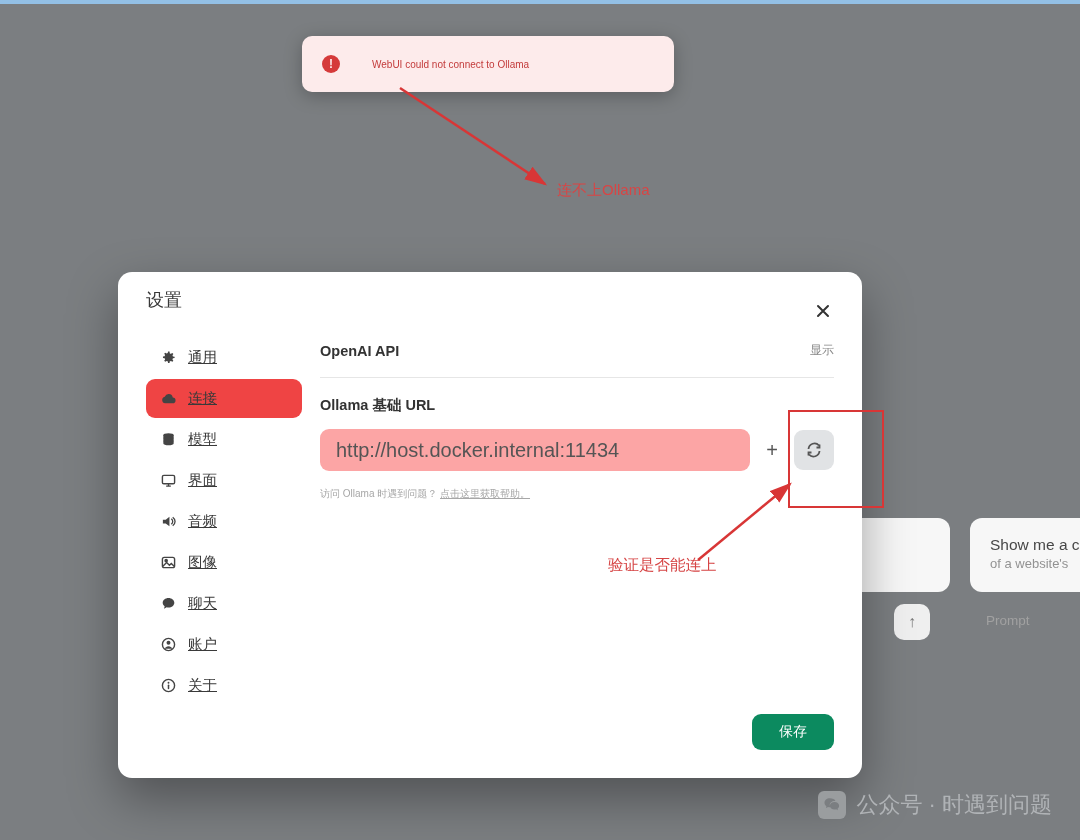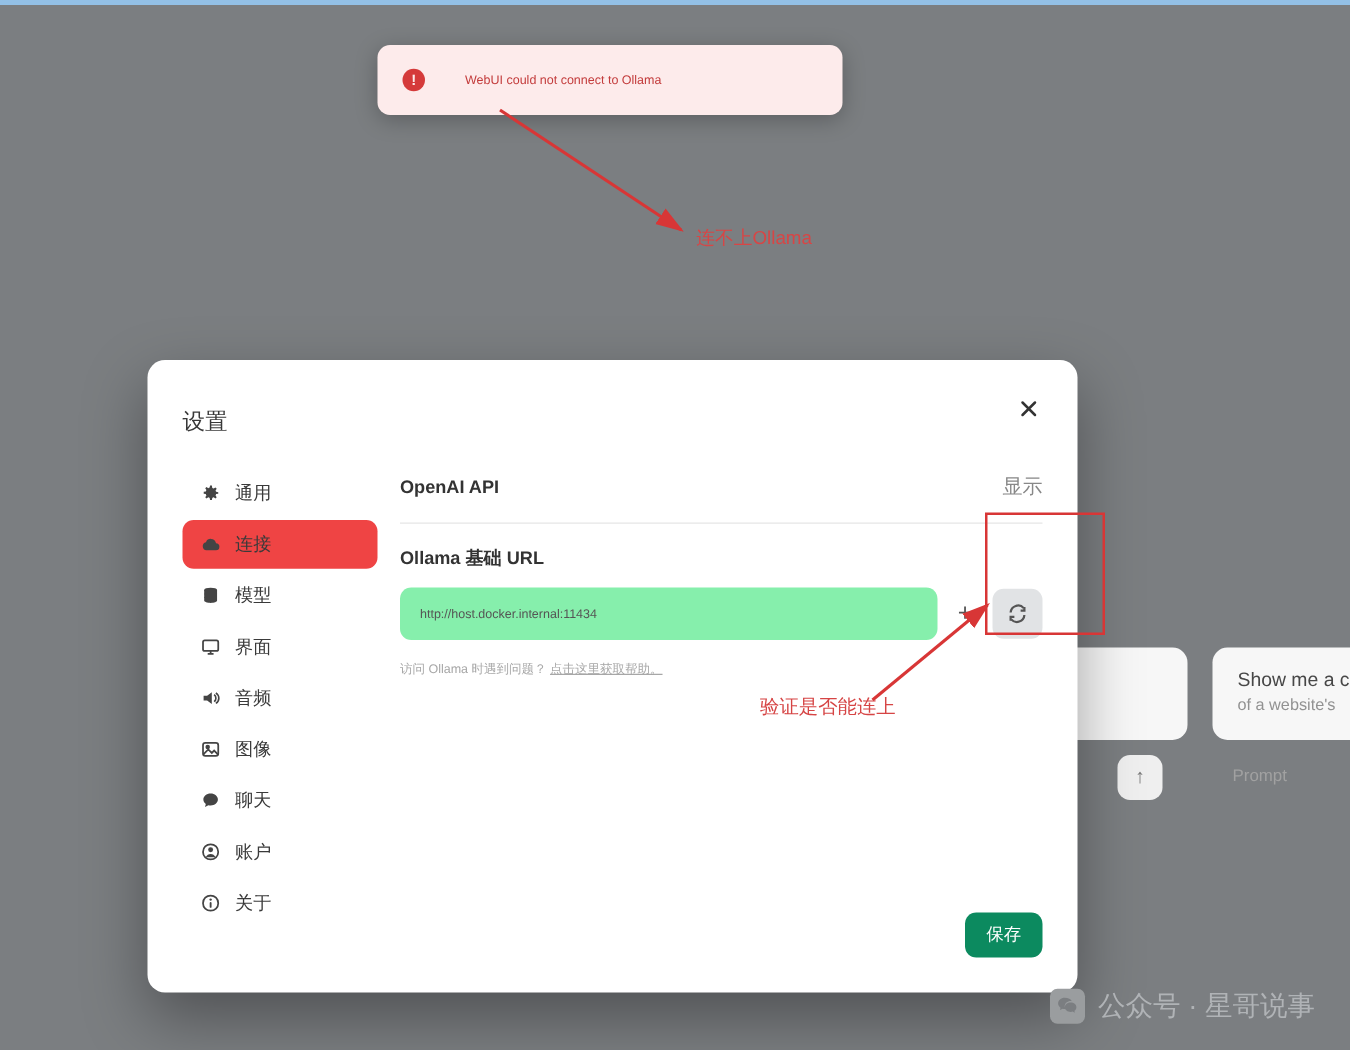--- a/index.html
+++ b/index.html
@@ -19,46 +19,46 @@
   box-shadow:0 4px 18px rgba(0,0,0,0.25);
 }
 .toast-icon { width:18px; height:18px; background:#d53a3a; border-radius:50%; display:flex; align-items:center; justify-content:center; color:#fdebeb; font-size:12px; font-weight:bold; }
 .toast-text { color:#c33b3b; font-size:10px;margin-left:18px; }
 
 .annot1 { position:absolute; top:181px; left:557px; color:#d84545; font-size:15px; font-weight:500; }
 .annot2 { position:absolute; top:555px; left:608px; color:#d64545; font-size:15.5px; }
 .arrow-svg { position:absolute; pointer-events:none; }
 
 .modal {
-  position:absolute; top:288px; left:118px; width:744px; height:506px;
+  position:absolute; top:272px; left:118px; width:744px; height:506px;
   background:#fff; border-radius:14px;
   box-shadow:0 20px 50px rgba(0,0,0,0.35);
-  padding:37px 28px;
+  padding:16px 28px;
 }
 .modal-title { font-size:18px; color:#383838; font-weight:500; }
 .close-btn { position:absolute; top:28px; right:28px; width:22px; height:22px; display:flex; align-items:center; justify-content:center; cursor:pointer; color:#444; font-size:20px; }
 .modal-body { display:flex; margin-top:26px; gap:18px; height:calc(100% - 104px);}
 .sidebar { width:156px; display:flex; flex-direction:column; gap:2px; }
-.side-item { display:flex; align-items:center; gap:12px; padding:10px 14px; font-size:14.5px; color:#3a3a3a; border-radius:9px; cursor:pointer; }
+.side-item { display:flex; align-items:center; gap:12px; padding:10px 14px; font-size:14.5px; color:#3a3a3a; border-radius:9px; cursor:pointer;text-decoration:underline; }
 .side-item.active { background:#ef4444; font-weight:500; }
 .side-icon { width:16px; height:16px; display:flex; align-items:center; justify-content:center; color:#444; }
 
 .pane { flex:1; display:flex; flex-direction:column; }
 .row1 { display:flex; justify-content:space-between; align-items:center; padding:4px 0; }
 .lbl { font-size:14.5px; color:#333; font-weight:700; }
-.show-btn { font-size:16px; color:#888; cursor:pointer; }
+.show-btn { font-size:12px; color:#888; cursor:pointer; }
 .sep { height:1px; background:#e6e6e6; margin:14px 0 18px; }
 .url-row { display:flex; align-items:center; gap:10px; }
-.url-input { flex:1; height:42px; border:none; background:#86efac; border-radius:9px; padding:0 16px; font-size:10px; color:#555; }
+.url-input { flex:1; height:42px; border:none; background:#fca5a5; border-radius:9px; padding:0 16px; font-size:20px; color:#555; }
 .plus-btn { width:24px; height:42px; display:flex; align-items:center; justify-content:center; color:#555; font-size:20px; cursor:pointer; }
 .refresh-btn { width:40px; height:40px; background:#e1e3e5; border-radius:9px; display:flex; align-items:center; justify-content:center; cursor:pointer; }
 .help-row { margin-top:16px; font-size:10px; color:#a7a7a7; }
 .help-row a { color:#a7a7a7; text-decoration:underline; cursor:pointer; }
 
-.save-btn { position:absolute; bottom:28px; right:28px; width:62px; height:36px; background:#0c8a5f; color:#fff; border-radius:9px; display:flex; align-items:center; justify-content:center; font-size:14px; cursor:pointer; }
+.save-btn { position:absolute; bottom:28px; right:28px; width:82px; height:36px; background:#0c8a5f; color:#fff; border-radius:9px; display:flex; align-items:center; justify-content:center; font-size:14px; cursor:pointer; }
 
 .red-box { position:absolute; top:410px; left:788px; width:96px; height:98px; border:2px solid #d83636; pointer-events:none; }
 
 .bgcard { position:absolute; background:#f7f7f7; border-radius:12px; padding:18px 20px; color:#686868; width:180px; }
 .bgcard h4 { font-size:15.5px; color:#474747; font-weight:500; }
 .bgcard p { font-size:13px; color:#929292; margin-top:2px; }
 .upbtn { position:absolute; background:#efefef; border-radius:10px; width:36px; height:36px; display:flex; align-items:center; justify-content:center; color:#7a7a7a; font-size:16px; }
 .prompt-lbl { font-size:13.5px; color:#a1a1a1; }
 
 .watermark { position:absolute; bottom:20px; right:28px; display:flex; align-items:center; gap:10px; color:#b0b3b6; font-size:22px; font-weight:500; }
@@ -229,14 +229,14 @@
   <line x1="8" y1="88" x2="100" y2="12" stroke="#d83636" stroke-width="2.5" marker-end="url(#ah2)"></line>
 </svg>
 <div class="annot2">验证是否能连上</div>
 
 <div class="watermark">
   <div class="wchat">
     <svg viewBox="0 0 24 24">
         <path d="M9 3C5 3 2 5.7 2 9c0 1.8 1 3.4 2.5 4.5L4 16l2.8-1.4c.7.2 1.4.3 2.2.3.3 0 .6 0 .9-.1C9.3 14 9 13 9 12c0-3 2.9-5.5 6.5-5.5.4 0 .8 0 1.1.1C15.8 4.3 12.7 3 9 3zm6.5 5C12 8 9.2 10.2 9.2 13s2.8 5 6.3 5c.7 0 1.4-.1 2-.3l2.3 1.2-.4-2c1.3-.9 2.1-2.3 2.1-3.9 0-2.8-2.8-5-6-5z"></path>
       </svg>
   </div>
-  <span>公众号 · 星哥说事</span>
+  <span>公众号 · 时遇到问题</span>
 </div>
 
 </body></html>

